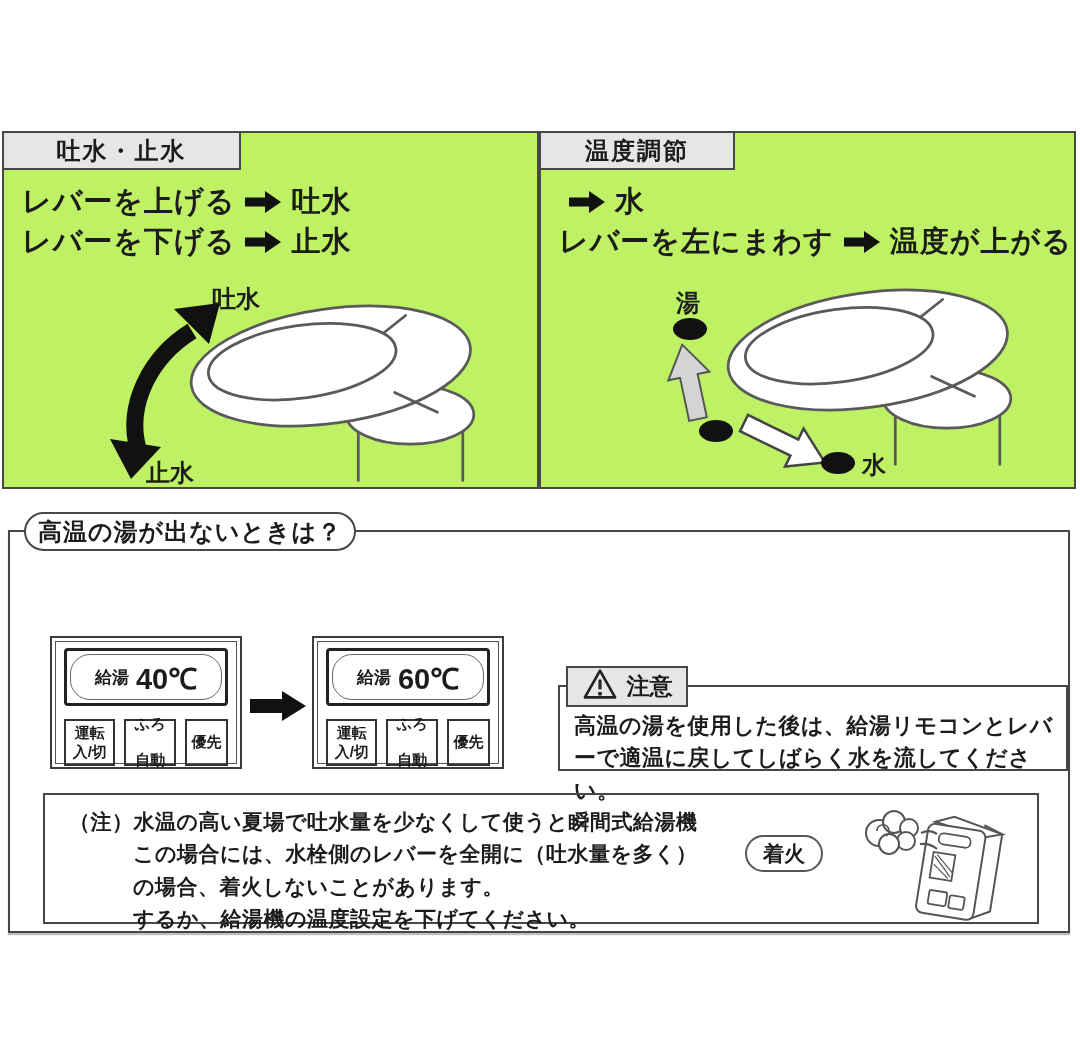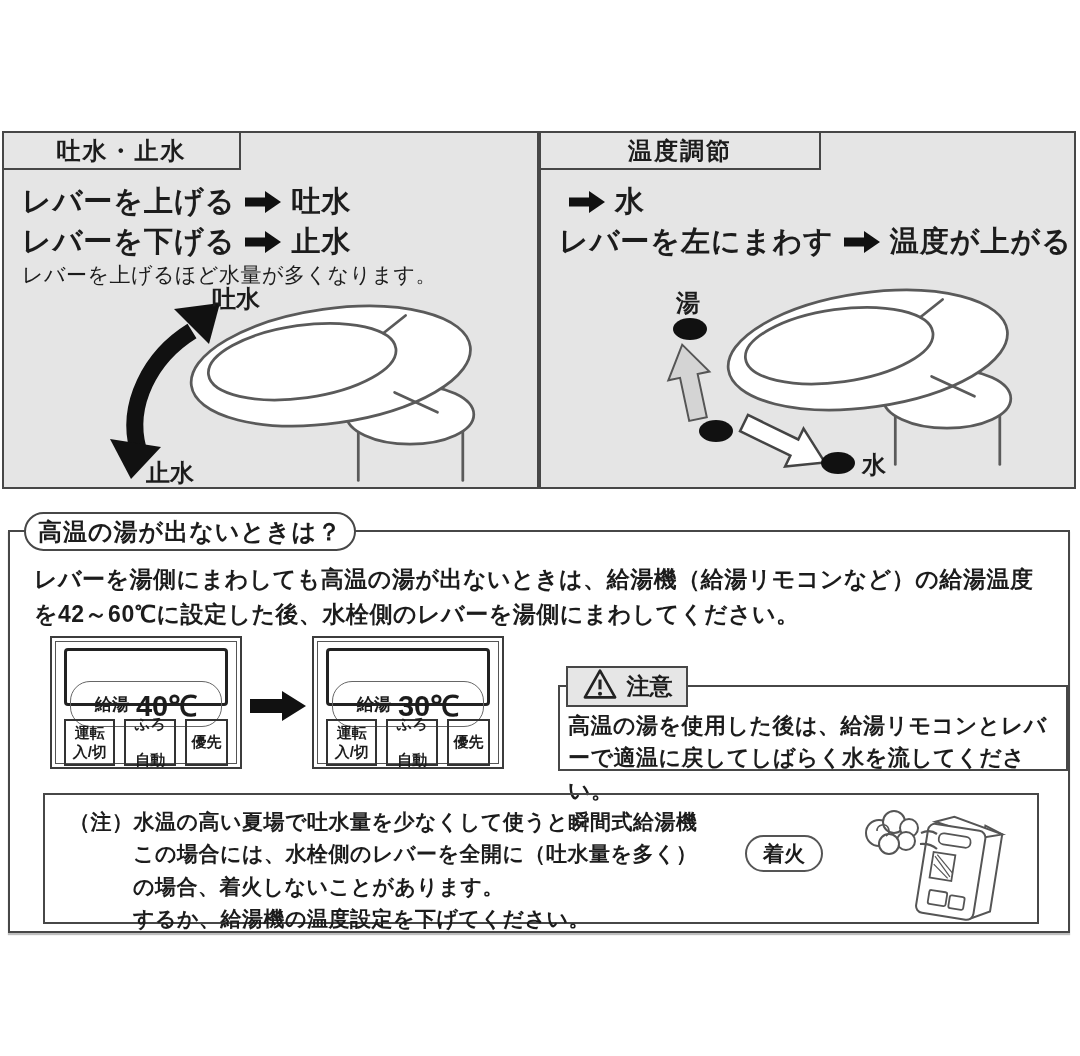--- a/index.html
+++ b/index.html
@@ -4,33 +4,33 @@
 <style>
   * { margin:0; padding:0; box-sizing:border-box; }
   html,body { background:#fff; }
   .page {
     position:relative; width:1080px; height:1056px; margin:0 auto;
     background:var(--c-page_bg, #fff);
     font-family:"Liberation Sans", sans-serif;
     color:var(--c-text, #1c1c1c);
     overflow:hidden;
   }
-  .box { position:absolute; border:2px solid var(--c-border,#474747); background:#e5e5e5; }
+  .box { position:absolute; border:2px solid var(--c-border,#474747); background:#bef264; }
   .box-spout { left:2px; top:131px; width:537px; height:358px; }
   .box-temp  { left:539px; top:131px; width:537px; height:358px; }
   .box-header {
     position:absolute; top:0; left:0; height:37px;
     background:var(--c-header_bg,#e6e6e6);
     border-right:2px solid var(--c-border,#474747);
     border-bottom:2px solid var(--c-border,#474747);
     display:flex; align-items:center; justify-content:center;
     font-size:24px; font-weight:600; letter-spacing:2px;
   }
   .box-spout .box-header { width:237px; }
-  .box-temp  .box-header { width:280px; }
+  .box-temp  .box-header { width:194px; }
   .instructions { position:absolute; left:18px; top:50px; display:flex; flex-direction:column; gap:3px; }
   .instr-row { display:flex; align-items:center; font-size:29px; font-weight:700; height:37px; letter-spacing:1px; }
   .instr-arrow { margin:0 10px; display:inline-flex; }
   .box-note { position:absolute; left:18px; top:128px; font-size:21px; font-weight:500; letter-spacing:0.5px; }
   .diagram { position:absolute; }
   .diagram-spout { left:20px; top:150px; width:500px; height:205px; }
   .diagram-temp  { left:25px; top:140px; width:500px; height:212px; }
   .diagram svg.diag-svg { position:absolute; left:0; top:0; }
   .diag-label { position:absolute; font-size:24px; font-weight:600; }
   .lbl-up   { left:188px; top:0px; }
@@ -53,42 +53,42 @@
     position:absolute; left:24px; top:30px; width:1014px;
     font-size:23px; font-weight:600; line-height:1.5; letter-spacing:0.5px;
   }
   .remote { position:absolute; top:104px; width:192px; height:133px; border:2px solid #3c3c3c; background:#fff; }
   .remote-a { left:40px; }
   .remote-b { left:302px; }
   .remote-inner { position:absolute; inset:3px; border:1px solid #555; padding:6px 8px 0 8px; }
   .remote-display { border:3px solid #222; border-radius:4px; padding:3px; height:58px; }
   .remote-display-inner {
     border:1px solid #666; border-radius:20px; height:100%;
-    display:flex; align-items:center; justify-content:center; gap:7px;margin-top:27px;
+    display:flex; align-items:center; justify-content:center; gap:7px;
   }
   .rd-label { font-size:17px; font-weight:600; }
   .rd-temp  { font-size:29px; font-weight:600; }
   .remote-buttons { display:flex; gap:9px; margin-top:13px; }
   .rbtn {
     border:2px solid #333; height:47px;
     display:flex; flex-direction:column; align-items:center; justify-content:center;
     font-size:15px; font-weight:600; line-height:1.25; text-align:center;
   }
   .rbtn-1 { width:55px; } .rbtn-2 { width:55px;gap:17px; } .rbtn-3 { width:46px; }
   .between-arrow { position:absolute; left:240px; top:158px; }
 
   .caution { position:absolute; left:548px; top:153px; width:510px; height:86px; border:2px solid var(--c-border,#474747); }
   .caution-label {
     position:absolute; top:-21px; left:6px; width:122px; height:41px;
     background:var(--c-header_bg,#e6e6e6); border:2px solid var(--c-border,#474747);
     display:flex; align-items:center; justify-content:center; gap:9px;
     font-size:23px; font-weight:700; z-index:2;
   }
   .caution-body {
-    position:absolute; left:8px; top:23px; width:486px;
+    position:absolute; left:14px; top:23px; width:486px;
     font-size:22px; font-weight:600; line-height:1.47; letter-spacing:0.5px;
   }
   .notebox { position:absolute; left:33px; top:261px; width:996px; height:131px; border:2px solid var(--c-border,#474747); }
   .note-lines { position:absolute; left:24px; top:11px; font-size:21px; font-weight:600; line-height:1.54; white-space:nowrap; letter-spacing:0.5px; }
   .note-line.indent { margin-left:64px; }
   .ignition-pill {
     position:absolute; left:700px; top:40px; width:78px; height:37px;
     border:2px solid #555; border-radius:19px;
     display:flex; align-items:center; justify-content:center;
     font-size:21px; font-weight:600;
@@ -136,21 +136,20 @@
       <div class="instr-row">
         <span>レバーを下げる</span>
         <span class="instr-arrow">
             <svg width="36" height="24">
               <use href="#right-arrow-sym" width="36" height="24"></use>
             </svg>
           </span>
         <span>止水</span>
       </div>
     </div>
-    <div class="box-note">レバーを上げるほど水量が多くなります。</div>
 
     <div class="diagram diagram-spout">
       <svg class="diag-svg" width="500" height="205" viewBox="0 0 500 205">
         <use href="#faucet-sym" x="155" y="8" width="330" height="193"></use>
         <g>
           <path d="M168 48 C 126 74, 102 122, 114 166" stroke="#111" stroke-width="17" fill="none"></path>
           <polygon points="196,20 185,61 150,26" fill="#111"></polygon>
           <polygon points="107,196 137,164 86,156" fill="#111"></polygon>
         </g>
       </svg>
@@ -198,21 +197,20 @@
       </svg>
       <div class="diag-label lbl-hot">湯</div>
       <div class="diag-label lbl-cold">水</div>
     </div>
   </div>
 
   <div class="section">
     <div class="section-pill">
       <span>高温の湯が出ないときは？</span>
     </div>
-    <div class="section-body">レバーを湯側にまわしても高温の湯が出ないときは、給湯機（給湯リモコンなど）の給湯温度を42～60℃に設定した後、水栓側のレバーを湯側にまわしてください。</div>
 
     <div class="remote remote-a">
       <div class="remote-inner">
         <div class="remote-display">
           <div class="remote-display-inner">
             <span class="rd-label">給湯</span>
             <span class="rd-temp">40℃</span>
           </div>
         </div>
         <div class="remote-buttons">
@@ -236,21 +234,21 @@
       <svg width="56" height="32" viewBox="0 0 56 32">
           <polygon points="0,9 32,9 32,1 56,16 32,31 32,23 0,23" fill="#111"></polygon>
         </svg>
     </div>
 
     <div class="remote remote-b">
       <div class="remote-inner">
         <div class="remote-display">
           <div class="remote-display-inner">
             <span class="rd-label">給湯</span>
-            <span class="rd-temp">30℃</span>
+            <span class="rd-temp">60℃</span>
           </div>
         </div>
         <div class="remote-buttons">
           <div class="rbtn rbtn-1">
             <span>運転</span>
             <span>入/切</span>
           </div>
           <div class="rbtn rbtn-2">
             <span>ふろ</span>
             <span>自動</span>

